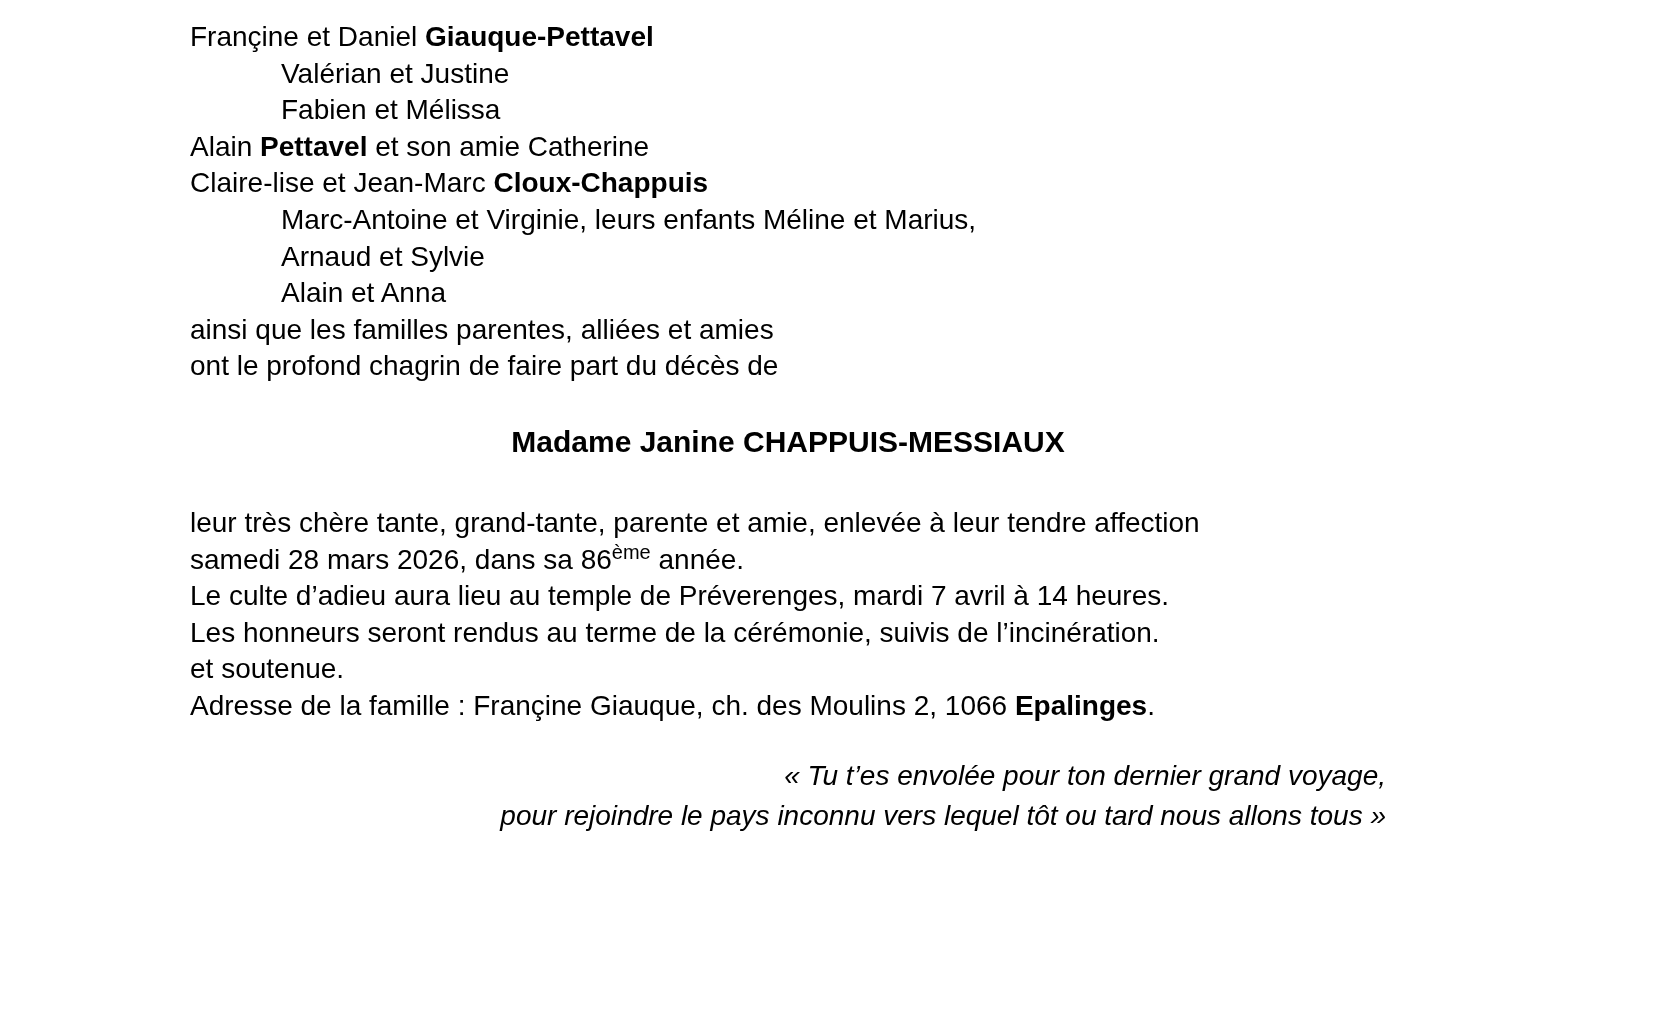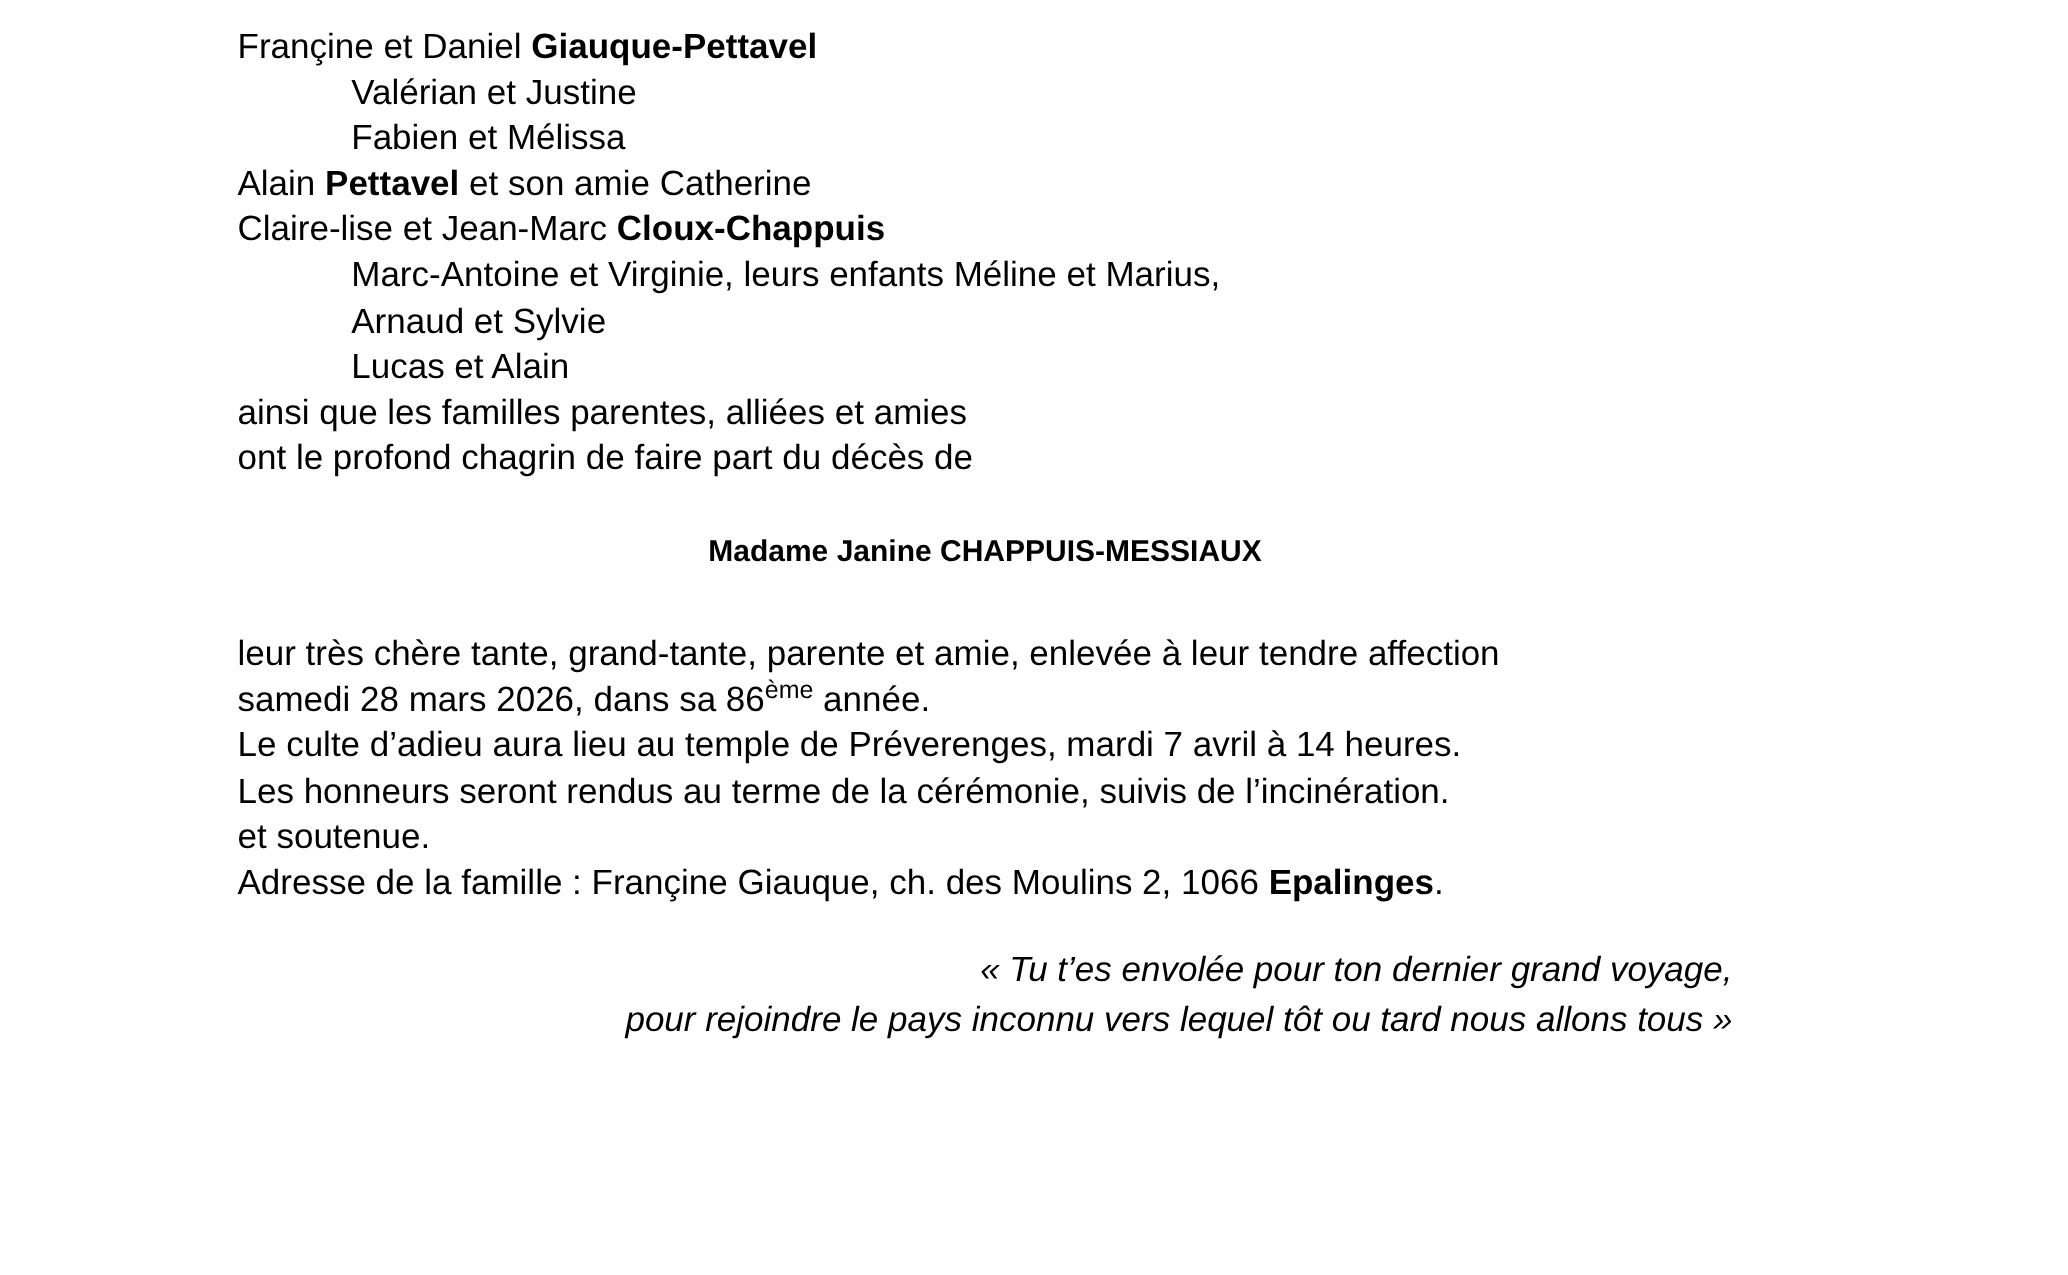--- a/index.html
+++ b/index.html
@@ -33,21 +33,21 @@
   .b { font-weight: bold; }
   .sup {
     font-size: 20px;
     vertical-align: super;
     line-height: 0;
   }
   .deceased-title {
     margin-top: 35px;
     text-align: center;
     font-weight: bold;
-    font-size: 24px;
+    font-size: 30px;
     line-height: 44px;
   }
   .body-block {
     margin-top: 41px;
   }
   .quote-block {
     margin-top: 31px;
     text-align: right;
     font-style: italic;
   }
@@ -62,21 +62,21 @@
   <div class="content">
 
     <div class="family-block">
         <div class="line"><span>Françine et Daniel </span><span class="b">Giauque-Pettavel</span></div>
         <div class="line indent"><span>Valérian et Justine</span></div>
         <div class="line indent"><span>Fabien et Mélissa</span></div>
         <div class="line"><span>Alain </span><span class="b">Pettavel</span><span> et son amie Catherine</span></div>
         <div class="line"><span>Claire-lise et Jean-Marc </span><span class="b">Cloux-Chappuis</span></div>
         <div class="line indent"><span>Marc-Antoine et Virginie, leurs enfants Méline et Marius,</span></div>
         <div class="line indent"><span>Arnaud et Sylvie</span></div>
-        <div class="line indent"><span>Lucas et Alain</span></div>
+        <div class="line indent"><span>Alain et Anna</span></div>
         <div class="line"><span>ainsi que les familles parentes, alliées et amies</span></div>
         <div class="line"><span>ont le profond chagrin de faire part du décès de</span></div>
       </div>
 
     <div class="deceased-title">Madame Janine CHAPPUIS-MESSIAUX</div>
 
     <div class="body-block">
         <div class="line"><span>leur très chère tante, grand-tante, parente et amie, enlevée à leur tendre affection</span></div>
         <div class="line"><span>samedi 28 mars 2026, dans sa 86</span><span class="sup">ème</span><span> année.</span></div>
         <div class="line"><span>Le culte d’adieu aura lieu au temple de Préverenges, mardi 7 avril à 14 heures.</span></div>

